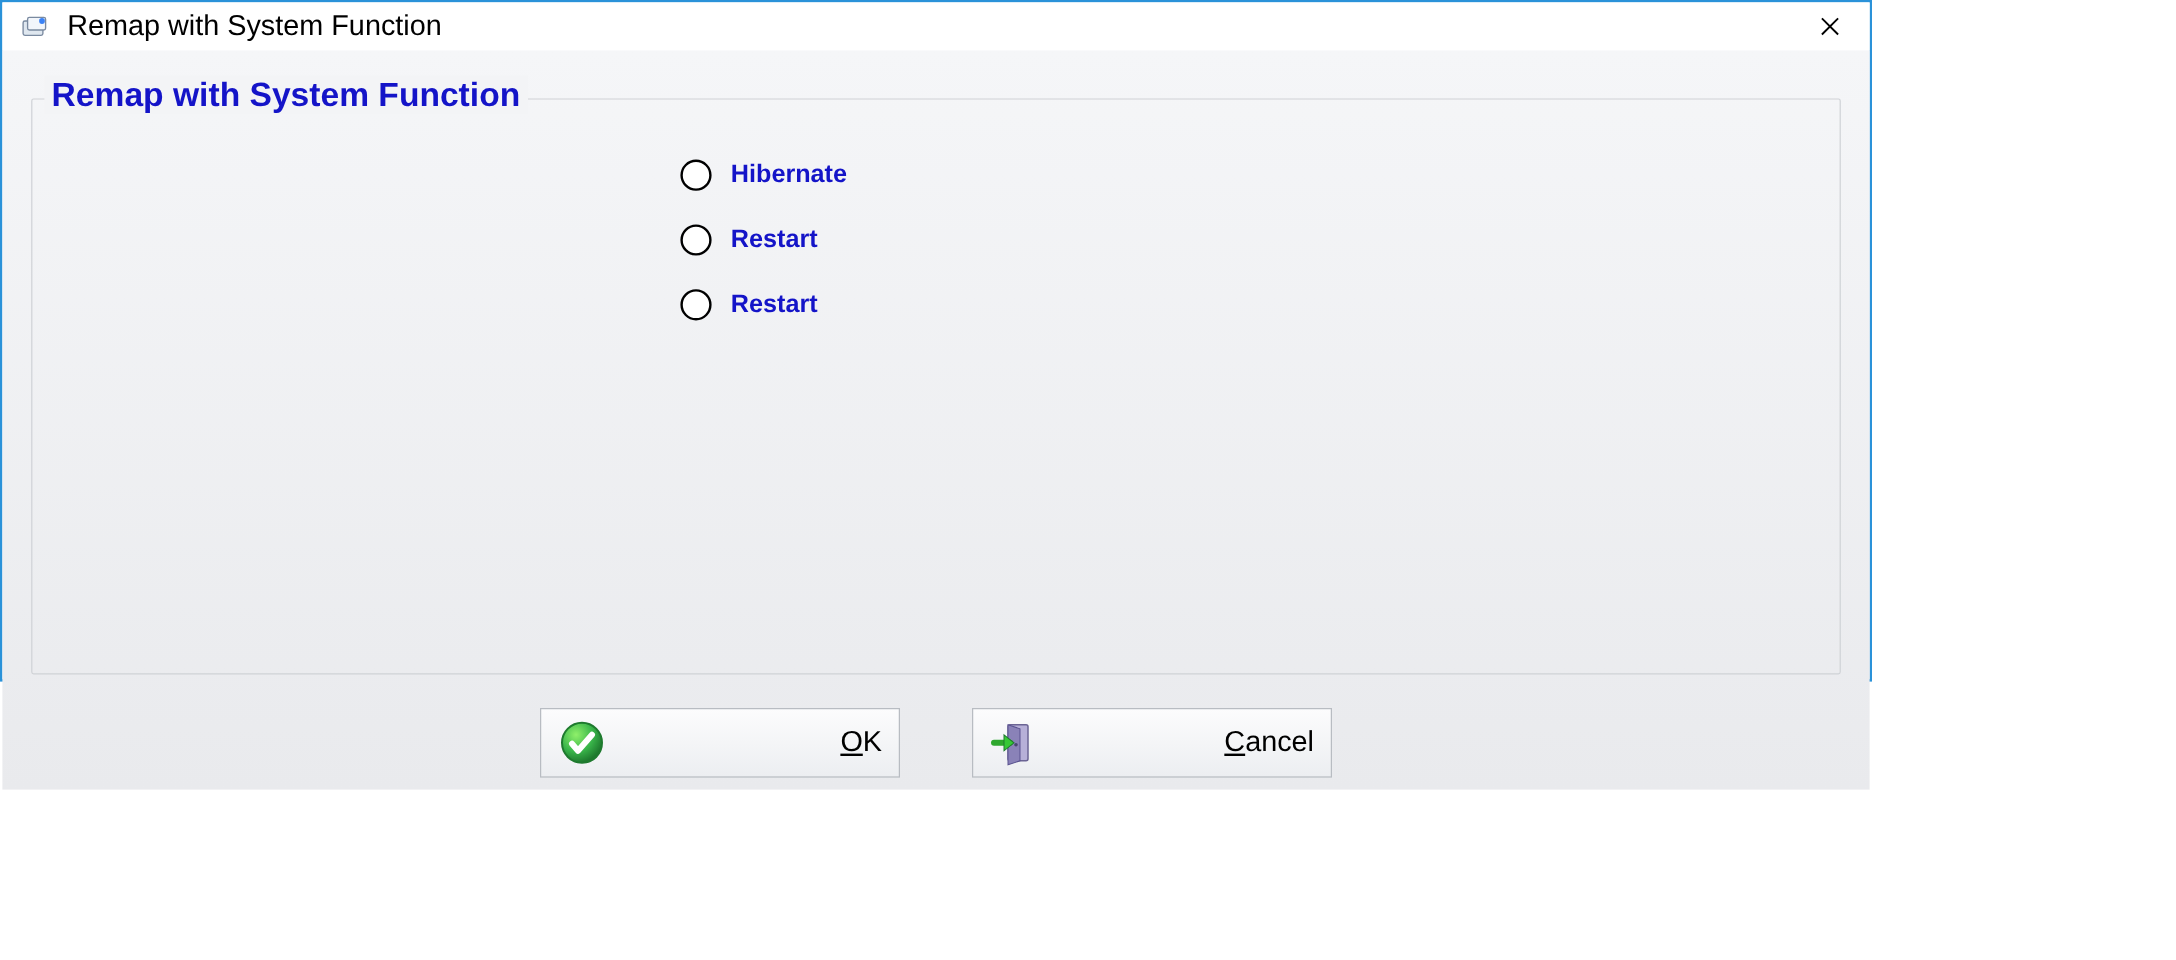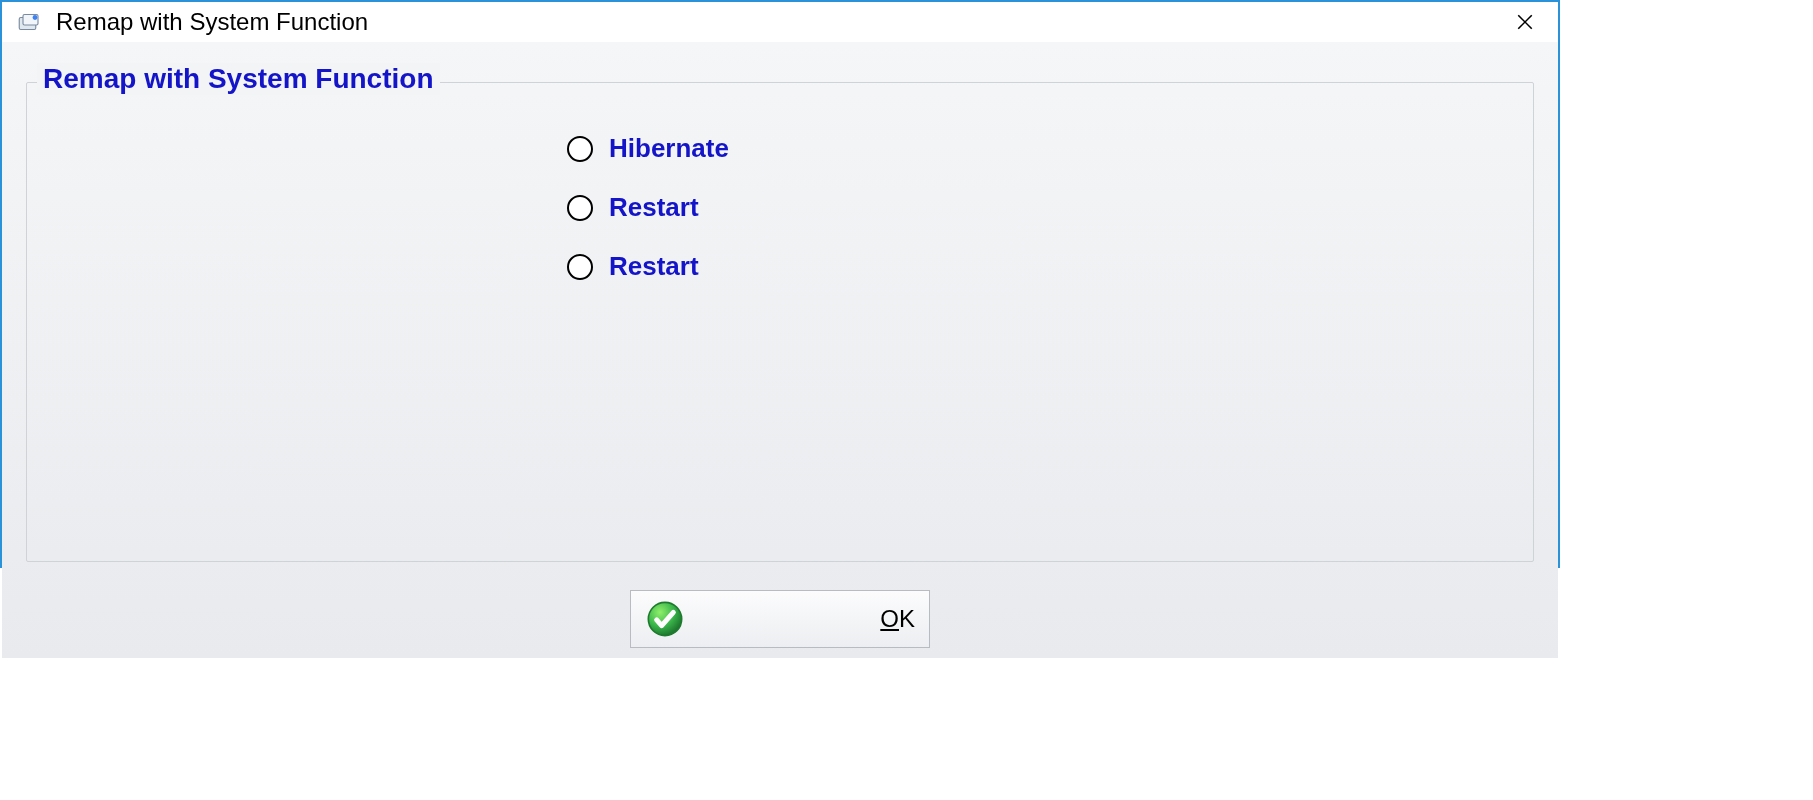--- a/index.html
+++ b/index.html
@@ -97,21 +97,21 @@
     flex-shrink: 0;
   }
   .radio .dot {
     width: 12px; height: 12px;
     border-radius: 50%;
     background: #000;
     display: none;
   }
   .radio.checked .dot { display: block; }
   .option-label {
-    font-size: 26px;
+    font-size: 21px;
     font-weight: 700;
     color: #1414c8;
   }
 
   .button-row {
     display: flex;
     justify-content: center;
     gap: 60px;
     margin-top: 28px;
   }
@@ -197,16 +197,28 @@
                 <stop offset="100%" stop-color="#1e7a2e"></stop>
               </radialGradient>
             </defs>
             <circle cx="24" cy="24" r="20" fill="url(#gOK)" stroke="#1e7a2e" stroke-width="2"></circle>
             <path d="M14 25 l6 7 l14 -16" fill="none" stroke="#ffffff" stroke-width="6" stroke-linecap="round" stroke-linejoin="round"></path>
           </svg>
         </span>
         <span class="btn-label" id="ok-label"><span class="ul">O</span>K</span>
       </button>
 
+      <button class="btn">
+        <span class="btn-icon">
+          <svg viewBox="0 0 48 48" width="40" height="40">
+            <rect x="18" y="6" width="20" height="36" rx="2" fill="#b7b0d8" stroke="#6b6494" stroke-width="1.5"></rect>
+            <path d="M18 6 l12 4 v32 l-12 4 Z" fill="#8a82b8" stroke="#5a5390" stroke-width="1"></path>
+            <circle cx="26" cy="26" r="1.8" fill="#4a4572"></circle>
+            <path d="M4 24 h16" stroke="#2fa82f" stroke-width="6" stroke-linecap="round"></path>
+            <path d="M14 16 l10 8 l-10 8 Z" fill="#37c837" stroke="#1e7a2e" stroke-width="1"></path>
+          </svg>
+        </span>
+        <span class="btn-label" id="cancel-label"><span class="ul">C</span>ancel</span>
+      </button>
     </div>
 
   </div>
 </div>
 
 </body></html>

